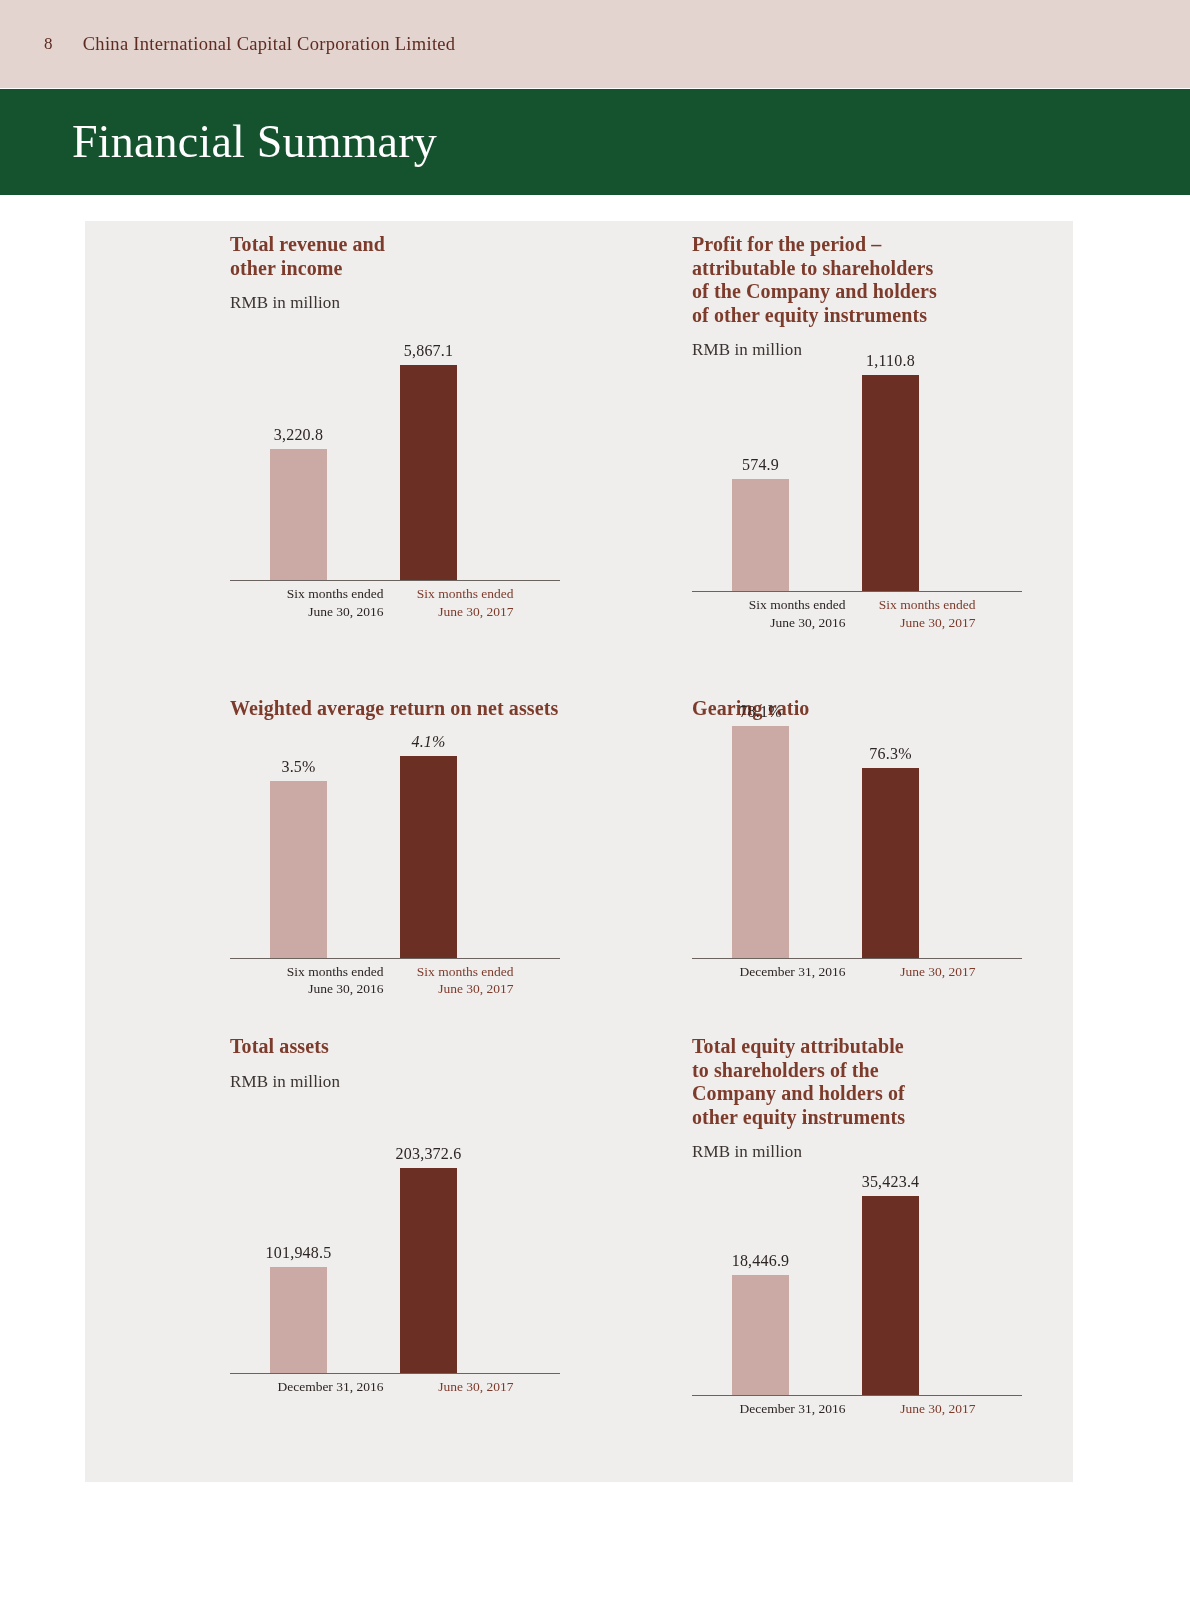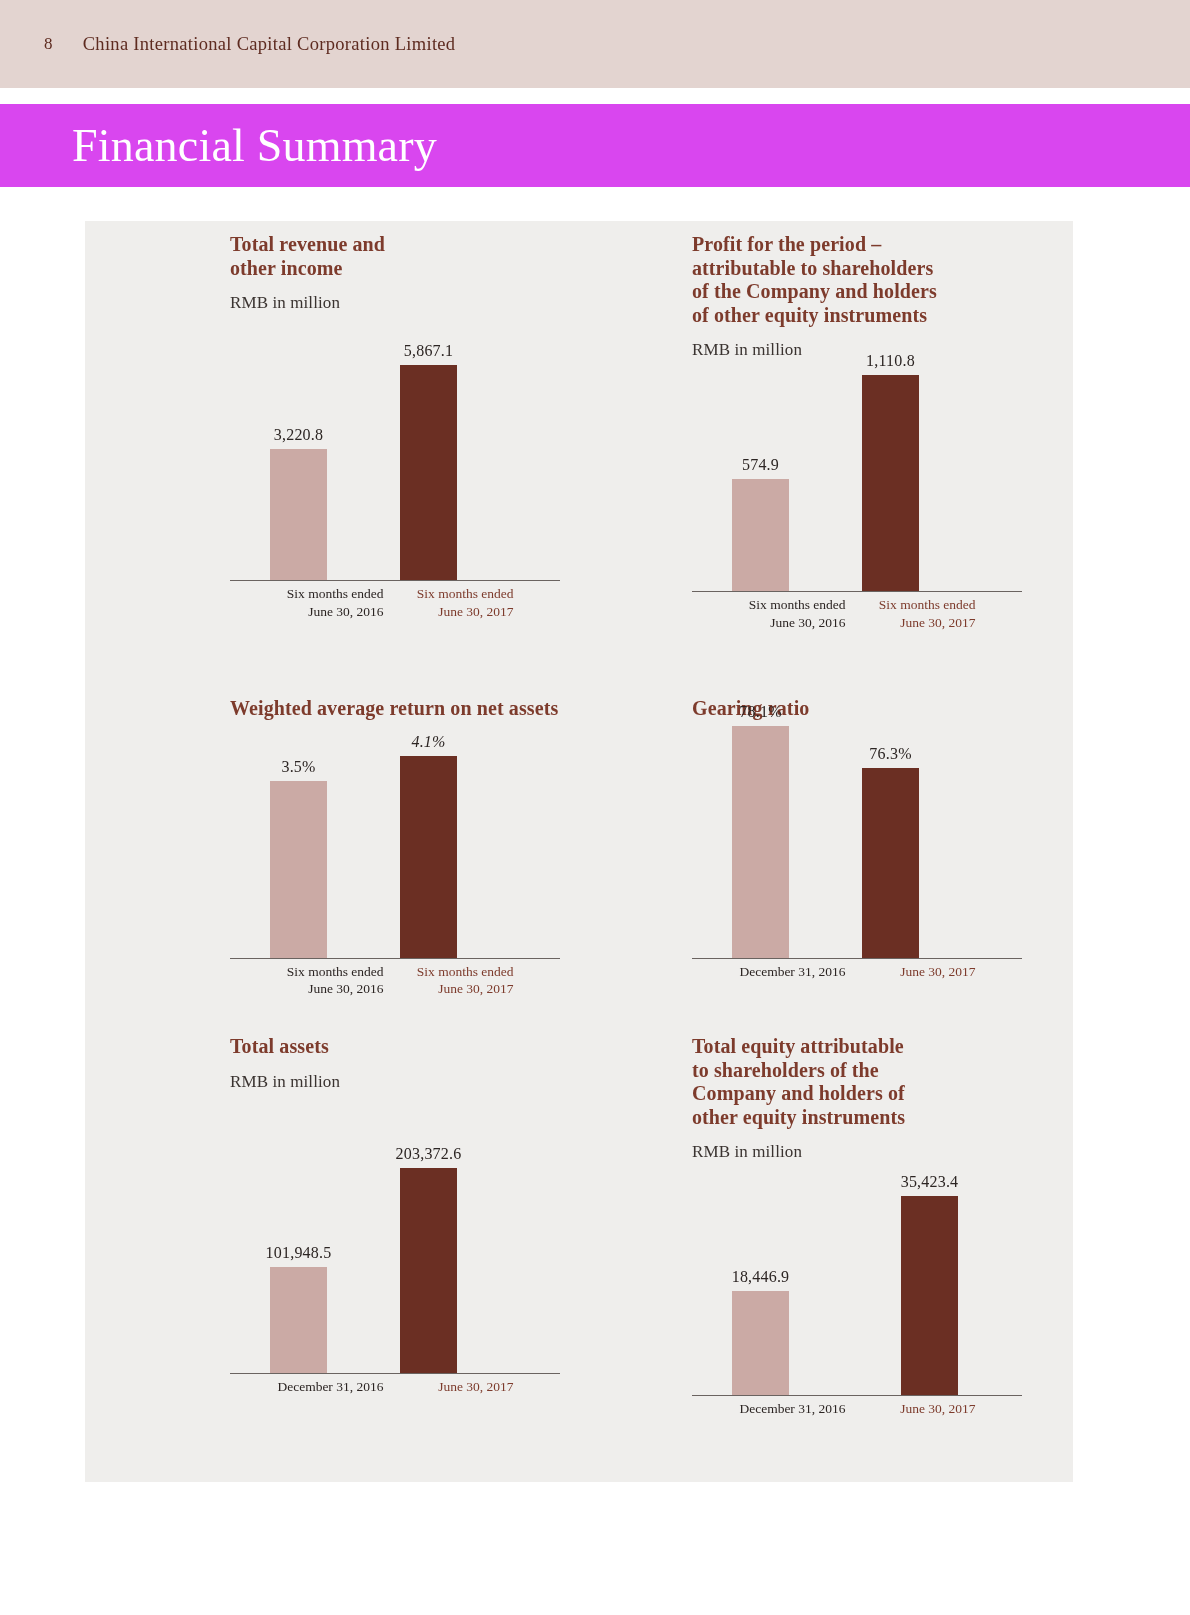--- a/index.html
+++ b/index.html
@@ -32,24 +32,24 @@
   .company-name {
     margin-left: 30px;
     font-size: 18.5px;
     color: #5e2b20;
     letter-spacing: 0.3px;
   }
 
   
   .title-band {
     position: absolute;
-    left: 0; top: 104px;
+    left: 0; top: 89px;
     width: 1190px;
-    height: 83px;
-    background: #d946ef;
+    height: 106px;
+    background: #14532d;
     display: flex;
     align-items: center;
   }
   .page-title {
     margin-left: 72px;
     color: #ffffff;
     font-size: 46px;
     font-weight: normal;
     letter-spacing: 0.2px;
     line-height: 1;
@@ -308,26 +308,26 @@
     </div>
 
     <div class="chart-block col-right row-3">
       <div class="chart-title" style="white-space: pre-line;">Total equity attributable
 to shareholders of the
 Company and holders of
 other equity instruments</div>
       <div class="chart-unit">RMB in million</div>
       <div class="plot" style="margin-top:18px;">
         <div class="bar-wrap b1">
-          <div class="bar light" style="height:104px;margin-top:28px;">
+          <div class="bar light" style="height:120px;margin-top:28px;">
             <span class="bar-value">18,446.9</span>
           </div>
         </div>
         <div class="bar-wrap b2">
-          <div class="bar dark" style="height:199px;margin-left:39px;">
+          <div class="bar dark" style="height:199px;">
             <span class="bar-value">35,423.4</span>
           </div>
         </div>
         <div class="axis-line"></div>
         <div class="tick-holder h1">
           <div class="tick-text dk" style="white-space: pre-line;">December 31, 2016</div>
         </div>
         <div class="tick-holder h2">
           <div class="tick-text mr" style="white-space: pre-line;">June 30, 2017</div>
         </div>

